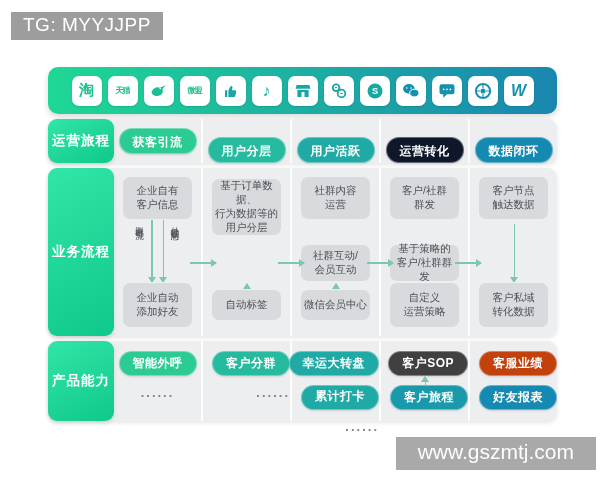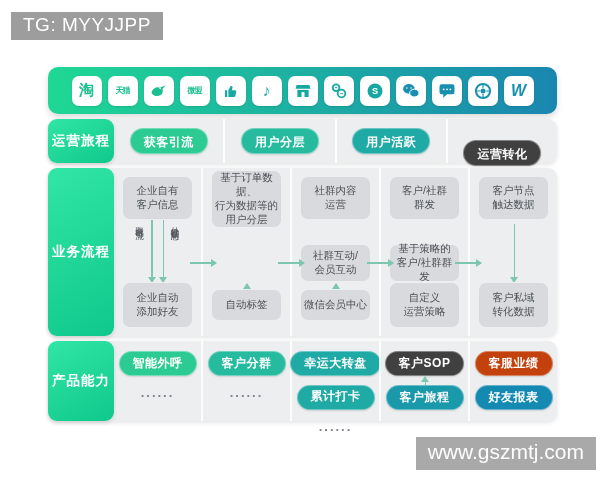--- a/index.html
+++ b/index.html
@@ -6,21 +6,21 @@
   body{
     width:600px;height:480px;position:relative;overflow:hidden;background:#ffffff;
     font-family:"Liberation Sans","DejaVu Sans",sans-serif;
   }
   .tg-badge{
     position:absolute;left:11px;top:12px;background:#9d9d9d;color:#fff;
     font-size:19px;padding:2px 12px 4px;letter-spacing:.5px;
   }
   .watermark{
     position:absolute;right:4px;bottom:10px;background:#a9a9a9;color:#fdfdfd;
-    font-size:21px;padding:3px 12px 6px;
+    font-size:21px;padding:3px 22px 6px;
   }
   .board{position:absolute;left:48px;top:67px;width:509px;}
   
   .icon-bar{
     height:47px;border-radius:10px;margin-bottom:5px;
     background:linear-gradient(90deg,#1fd894 0%,#1a86b0 100%);
     display:flex;align-items:center;justify-content:center;gap:6px;
     box-shadow:0 3px 6px rgba(0,0,0,.15);
   }
   .app-icon{
@@ -41,41 +41,41 @@
   .row1{height:44px}.row2{height:168px}.row3{height:80px;margin-bottom:0}
   .strip{
     position:absolute;left:0;top:0;bottom:0;width:66px;border-radius:9px;z-index:2;
     background:linear-gradient(150deg,#31e6a6 0%,#0fc88b 100%);
     display:flex;align-items:center;justify-content:center;
     color:#fff;font-weight:bold;font-size:13.5px;letter-spacing:1px;
     box-shadow:0 2px 4px rgba(0,0,0,.12);
   }
   .row-content{display:flex;height:100%;position:relative;}
   .col{flex:1;position:relative;display:flex;align-items:center;justify-content:center;min-width:0;}
-  .col + .col{border-left:2px solid rgba(255,255,255,.85);}
+  .col + .col{border-left:2px solid rgba(255,255,255,.85);align-items:flex-end;}
   
   .pill{
     color:#fff;font-weight:bold;font-size:12px;letter-spacing:.5px;white-space:nowrap;
     height:26px;line-height:26px;padding:0 13px;border-radius:13px;
     border:1px solid rgba(255,255,255,.35);box-sizing:border-box;
     box-shadow:0 1px 2px rgba(0,0,0,.12);
   }
   .row3 .pill{height:25px;line-height:23px;font-size:12px;}
   .capcol{flex-direction:column;justify-content:flex-start;padding-top:10px;gap:9px;}
   .dots{color:#7d838a;font-size:13px;letter-spacing:2px;line-height:1;margin-top:1px;font-weight:bold;}
   
   .gbox{
     position:absolute;left:8px;right:8px;background:#d8dadd;border-radius:8px;
     color:#4b5157;font-size:10.5px;line-height:1.32;font-weight:normal;
     display:flex;align-items:center;justify-content:center;text-align:center;
     white-space:pre-line;padding:2px 2px;box-sizing:border-box;
     border:1px solid rgba(255,255,255,.55);
   }
   .t2{top:8px;height:44px}
-  .t3{top:2px;height:58px}
+  .t3{top:10px;height:58px}
   .mid{top:76px;height:38px}
   .b2{bottom:8px;height:46px}
   .b1{bottom:15px;height:32px}
   
   .arr-up{position:absolute;left:50%;width:1.5px;background:#7cc7ad;}
   .arr-up::before{content:"";position:absolute;top:-1px;left:-3.4px;
     border-left:4px solid transparent;border-right:4px solid transparent;
     border-bottom:6px solid #7cc7ad;}
   .colup{top:116px;height:13px;}
   .arr-down{position:absolute;left:50%;width:1.5px;background:#7cc7ad;}
@@ -186,21 +186,24 @@
       <div class="col">
           <div class="pill" style="background: rgb(43, 203, 147);">获客引流</div>
         </div>
       <div class="col">
           <div class="pill" style="background: rgb(38, 187, 158);">用户分层</div>
         </div>
       <div class="col">
           <div class="pill" style="background: rgb(32, 170, 165);">用户活跃</div>
         </div>
       <div class="col">
-          <div class="pill" style="background: #404040; margin-top: 24px;">运营转化</div>
+          <div class="pill" style="background: #0f172a; margin-top: 24px;">运营转化</div>
+        </div>
+      <div class="col">
+          <div class="pill" style="background: rgb(20, 137, 177);">数据闭环</div>
         </div>
     </div>
   </div>
 
   <div class="row row2">
     <div class="strip">业务流程</div>
     <div class="row-content">
       <div class="h-arrow ha1"></div>
       <div class="h-arrow ha2"></div>
       <div class="h-arrow ha3"></div>

